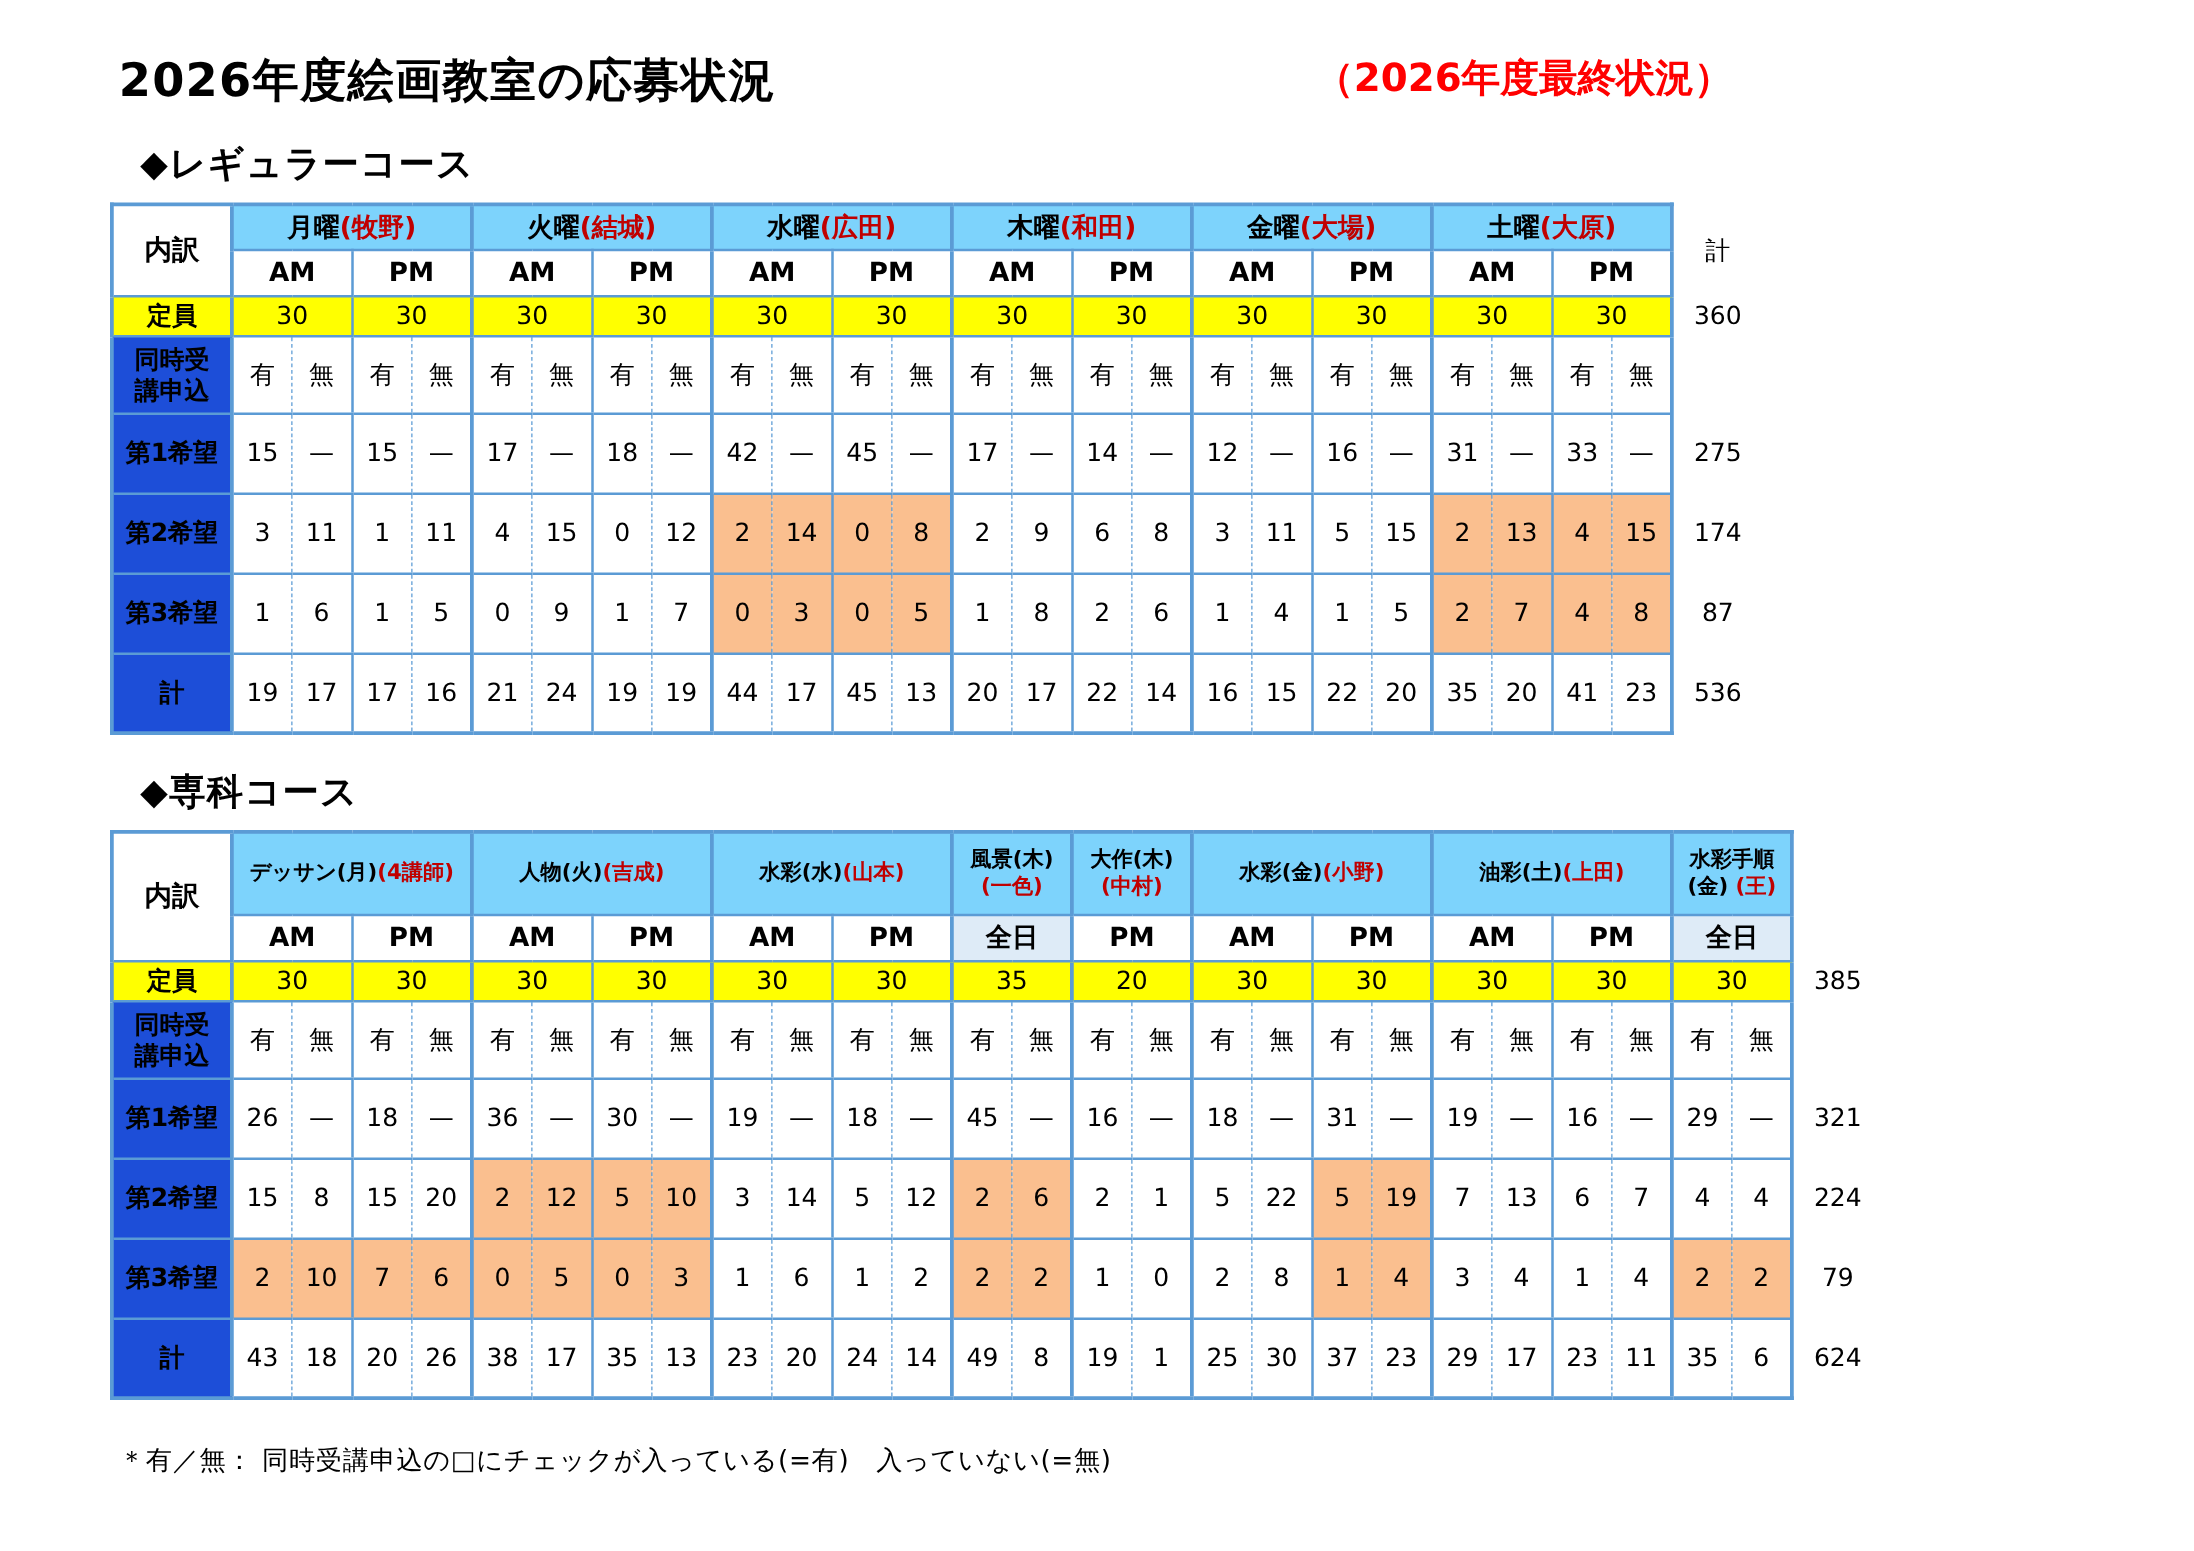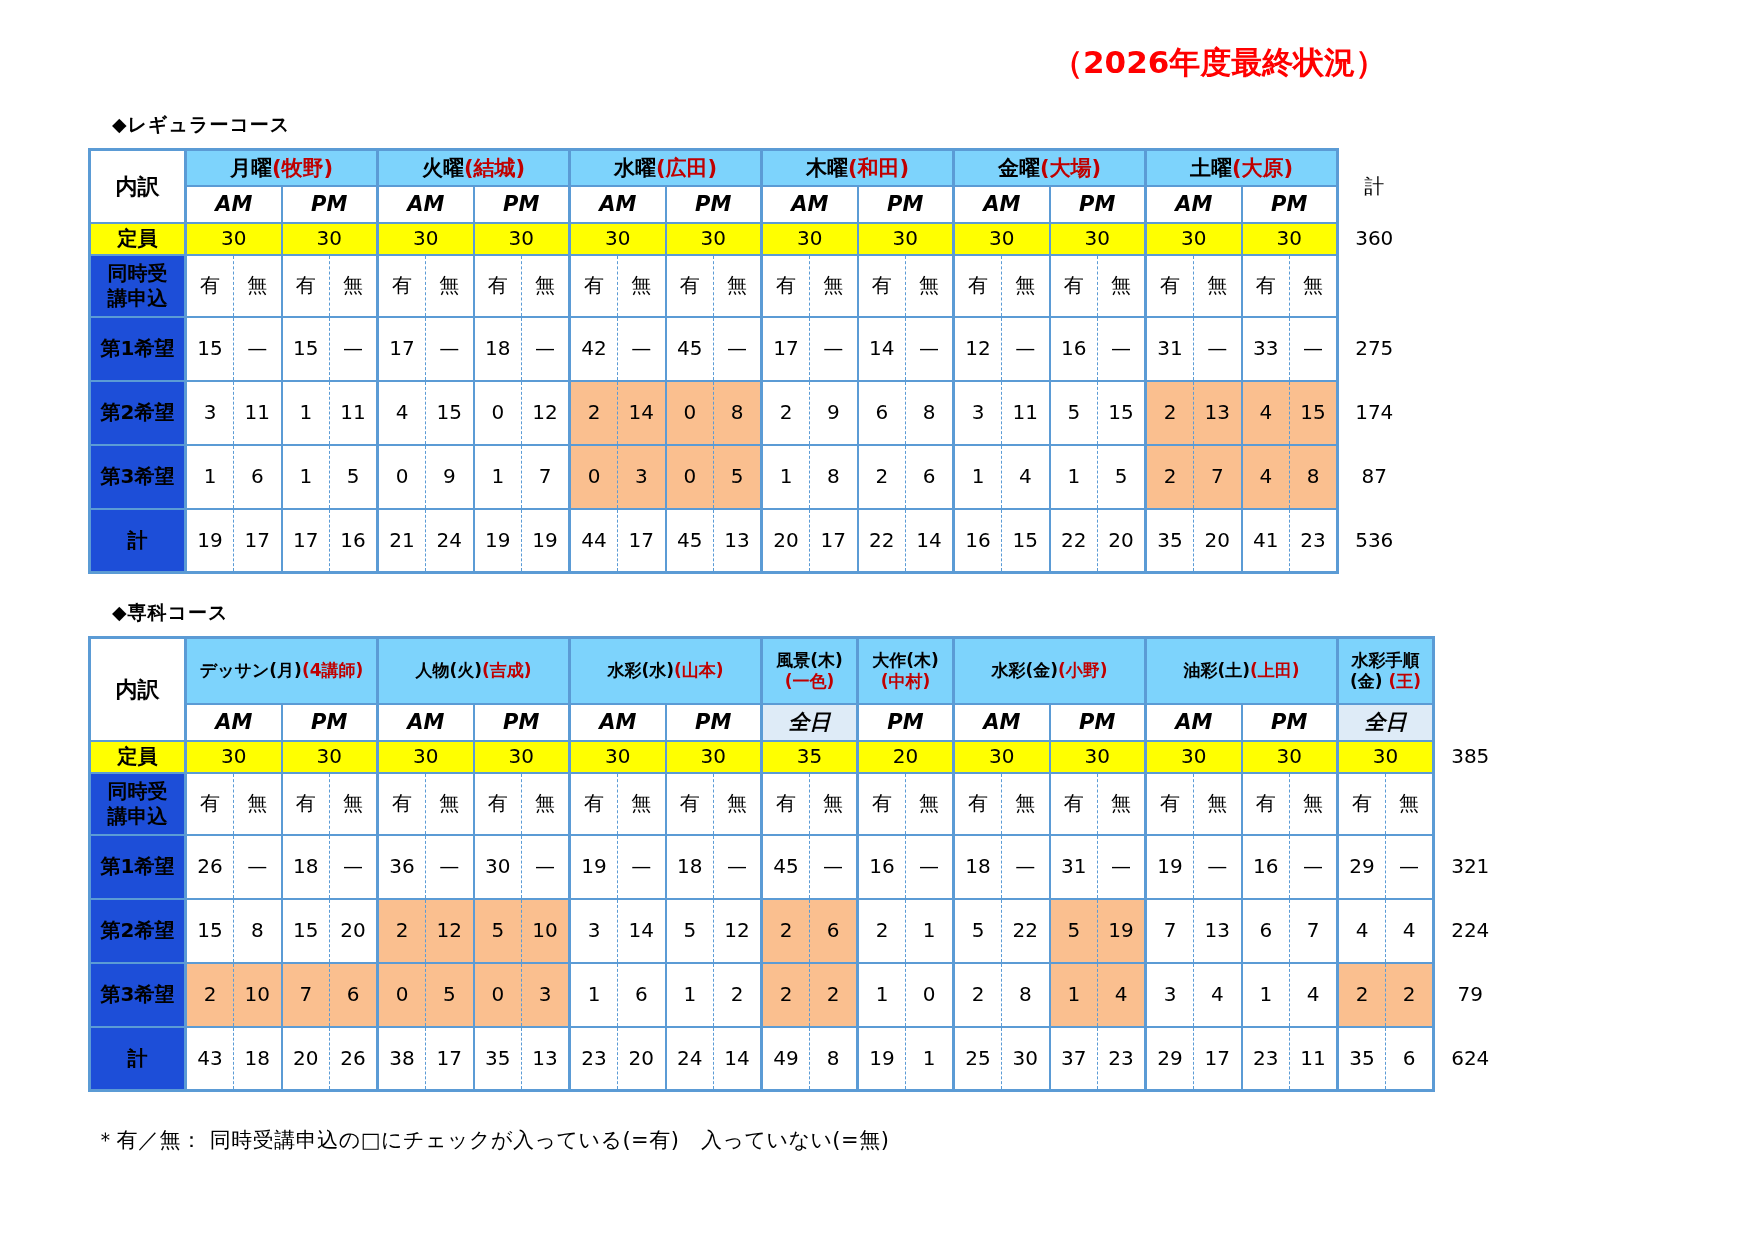--- a/index.html
+++ b/index.html
@@ -11,21 +11,21 @@
     --titlered:#ff0000;
   }
   *{box-sizing:border-box;}
   body{
     width:1755px;height:1241px;margin:0;background:#ffffff;color:#000;
     font-family:"DejaVu Sans","Liberation Sans",sans-serif;
   }
   .title-row{position:relative;margin:40px 0 0 95px;height:58px;}
   .page-title{font-size:37px;font-weight:bold;letter-spacing:1px;}
   .page-subtitle{position:absolute;left:957px;top:2px;font-size:31px;font-weight:bold;color:var(--titlered);}
-  .section-heading{font-size:19px;font-weight:bold;margin:14px 0 10px 112px;letter-spacing:1px;}
+  .section-heading{font-size:29px;font-weight:bold;margin:14px 0 10px 112px;letter-spacing:1px;}
   .section-heading.second{margin-top:26px;}
 
   table{margin-left:88px;border-collapse:collapse;table-layout:fixed;}
   col.c-lab{width:96px;} col.c-sub{width:48px;} col.c-tot{width:72px;}
 
   th,td{
     padding:0;text-align:center;vertical-align:middle;
     border-top:2px solid var(--b);border-bottom:2px solid var(--b);
     border-left:0;border-right:0;
     font-weight:normal;font-size:20px;line-height:1.25;
@@ -42,28 +42,29 @@
   .ghead{font-size:21px;font-weight:bold;background:#7dd3fc;}
   #table2 .ghead{font-size:17px;}
   .phead{font-size:21px;font-weight:bold;background:#fff;}
   .phead.allday{background:var(--allday);margin-top:48px;}
   .lab{font-weight:bold;background:#1d4ed8;white-space:pre-line;}
   .cap{background:var(--yellow);}
   .av{background:#fff;}
   .num{background:#fff;}
   .num.hl{background:var(--orange);}
   .red{color:var(--red);}
-  tr.r-hdr2{height:37px;font-style:italic;} tr.r-cap{height:32px;} tr.r-conc{height:62px;} tr.r-data{height:64px;}
+  tr.r-hdr2{height:37px;} tr.r-cap{height:32px;} tr.r-conc{height:62px;} tr.r-data{height:64px;}
 
   .footnote{margin:34px 0 0 95px;font-size:21px;letter-spacing:0.5px;}
 </style>
 </head>
 <body>
 
 <div class="title-row">
+  <span class="page-title">2026年度絵画教室の応募状況</span>
   <span class="page-subtitle">（2026年度最終状況）</span>
 </div>
 
 <div class="section-heading">◆レギュラーコース</div>
 <table id="table1">
     <colgroup>
       <col class="c-lab">
       <col class="c-sub">
       <col class="c-sub">
       <col class="c-sub">

